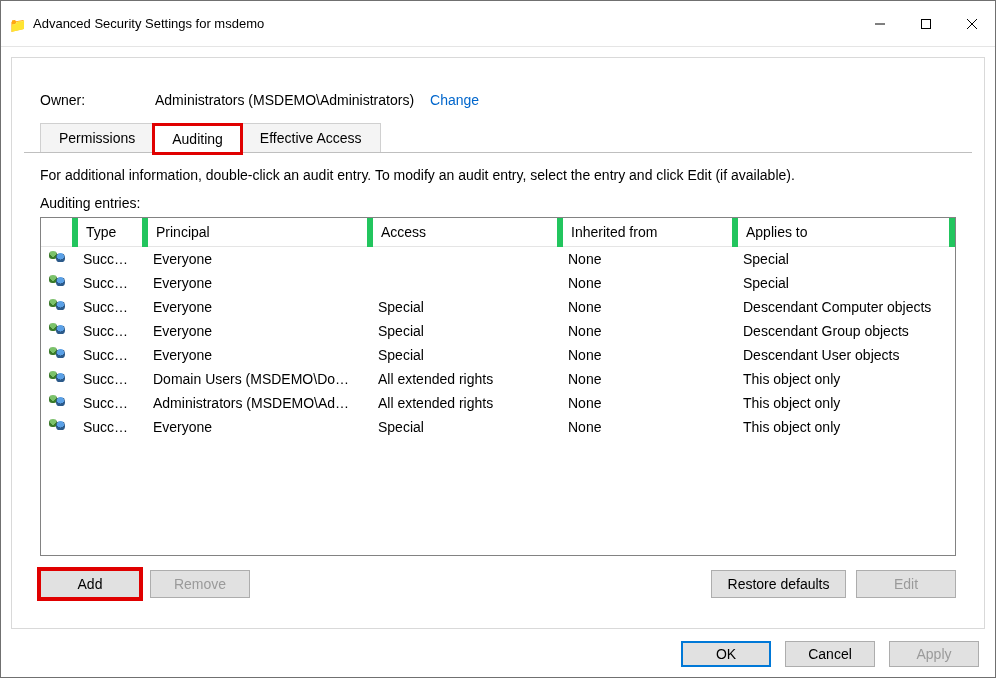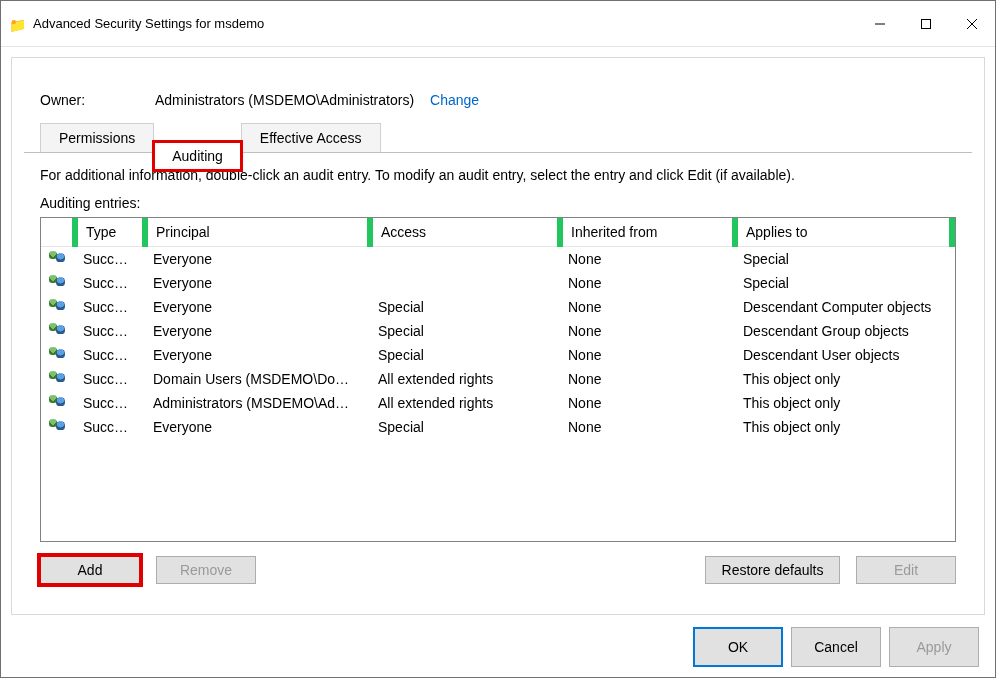--- a/index.html
+++ b/index.html
@@ -32,21 +32,21 @@
     padding: 22px 16px 14px 16px; font-size: 14px; color:#000; display:flex; align-items:center;
   }
   .owner-label { width: 115px; }
   .owner-value { color:#000; }
   .change-link { color:#0066cc; margin-left: 16px; cursor:pointer; }
   .tabs-row { display:flex; align-items:flex-end; padding-left: 16px; border-bottom:1px solid #bfbfbf; }
   .tab {
     padding: 6px 18px; font-size:14px; border:1px solid #d0d0d0; border-bottom:none;
     background:#f4f4f4; margin-right:-1px; cursor:pointer;
   }
-  .tab.active { background:#fff; border-bottom:1px solid #fff; position:relative; top:19px; }
+  .tab.active { background:#fff; border-bottom:1px solid #fff; position:relative; top:2px; }
   .tab.highlight { outline: 3px solid #e00000; outline-offset:-2px; z-index:2; position:relative; }
   .info-text { padding: 14px 16px 8px 16px; font-size:14px; color:#000; }
   .entries-label { padding: 4px 16px 6px 16px; font-size:14px; }
   .table-wrap { margin: 0 16px; border:1px solid #828282; flex:1; overflow:auto; }
   table { width:100%; border-collapse: collapse; font-size:14px; }
   thead th {
     text-align:left; font-weight:normal; padding:6px 8px;
     border-right:6px solid #22c55e; border-bottom:1px solid #e5e5e5;
     background:#fff;
   }
@@ -65,38 +65,38 @@
     content:""; position:absolute; left:7px; top:3px; width:9px; height:9px;
     background: radial-gradient(circle at 50% 35%, #5aa0e6 0 45%, #2c5a8a 46% 100%);
     border-radius:50% 50% 40% 40%;
   }
   .col-type { width: 70px; max-width:70px; }
   .col-principal { width: 225px; max-width:225px; }
   .col-access { width: 190px; max-width:190px; }
   .col-inherited { width: 175px; max-width:175px; }
   .col-applies { max-width: 240px; }
   .buttons-row {
-    display:flex; padding: 14px 16px 18px 16px; gap: 16px;
+    display:flex; padding: 14px 16px 18px 16px; gap: 10px;
   }
   .btn {
     min-width: 100px; height: 28px; font-size:14px;
     background:#e1e1e1; border:1px solid #adadad; cursor:pointer;
     display:flex; align-items:center; justify-content:center;
   }
   .btn:disabled, .btn.disabled { color:#9a9a9a; background:#e1e1e1; cursor:default; }
   .btn.restore { min-width: 135px; margin-left:auto; }
   .btn.highlight { outline:4px solid #e00000; outline-offset:-1px; }
   .footer-row {
     display:flex; justify-content:flex-end; gap:8px;
     padding: 12px 6px 0 6px;
   }
   .footer-btn {
-    width: 90px; height: 40px; font-size:14px;
+    width: 90px; height: 26px; font-size:14px;
     background:#e1e1e1; border:1px solid #adadad; cursor:pointer;
-    display:flex; align-items:center; justify-content:center;
+    display:flex; align-items:center; justify-content:center;margin-left:6px;
   }
   .footer-btn.default { border:2px solid #0078d7; background:#e1e1e1; }
   .footer-btn.disabled { color:#9a9a9a; cursor:default; }
 </style>
 </head>
 <body>
 
 <div class="window">
   <div class="titlebar">
     <span class="icon folder-icon"></span>

